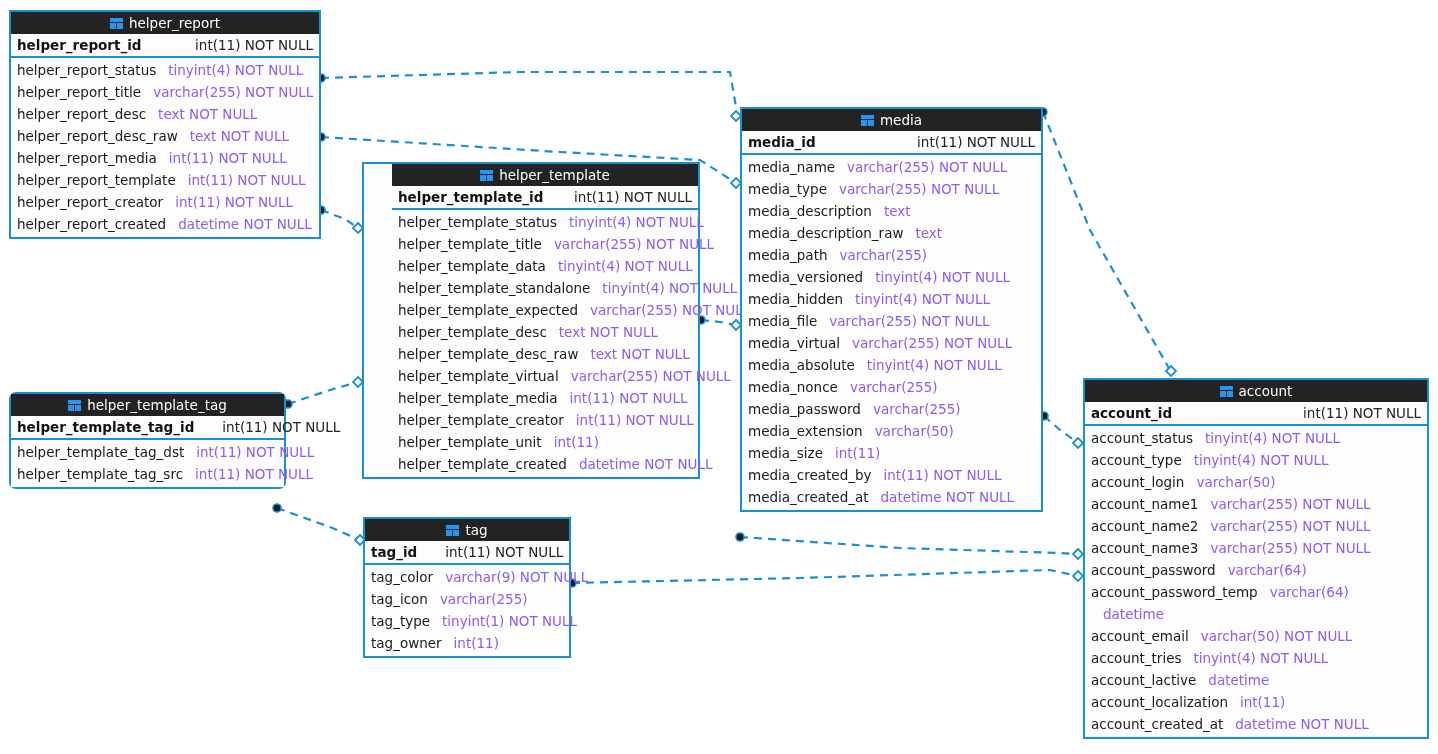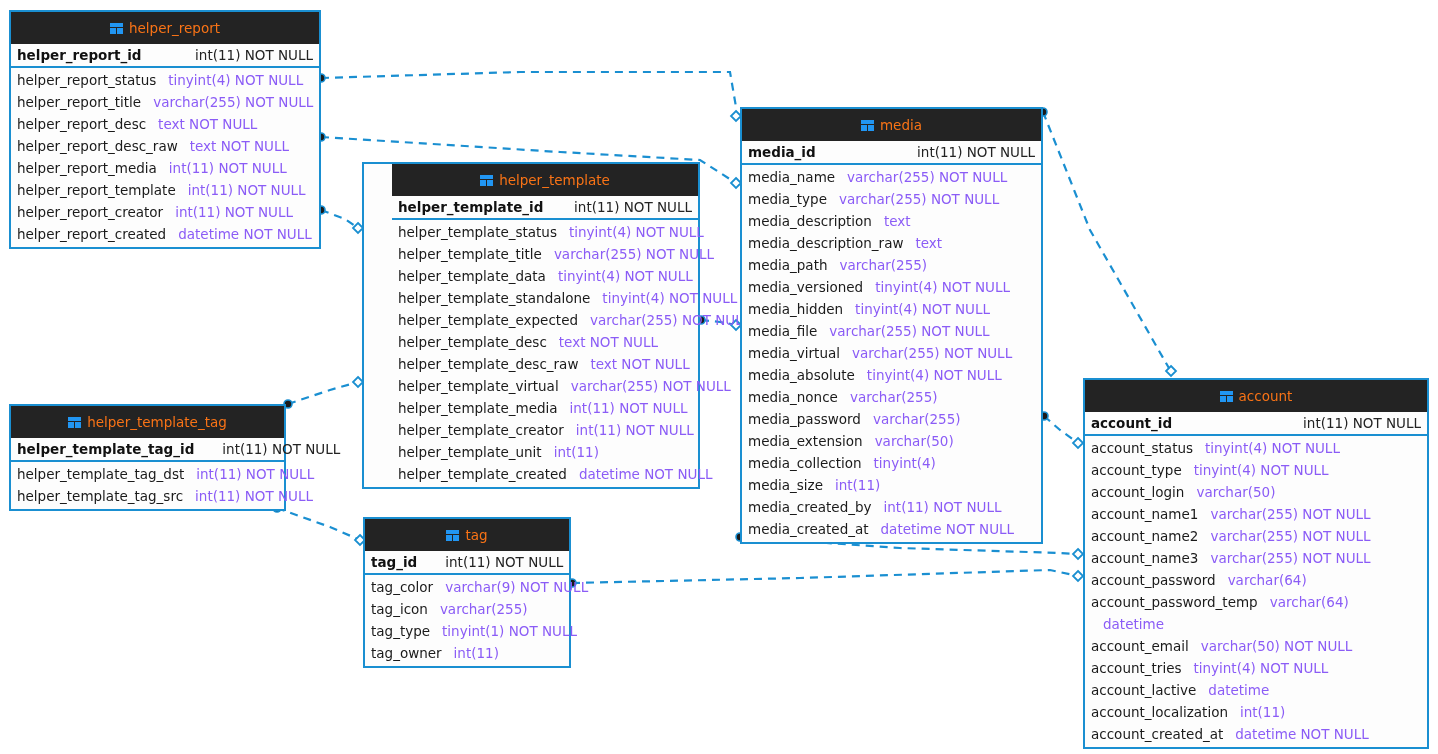--- a/index.html
+++ b/index.html
@@ -14,22 +14,22 @@
 
   .entity{
     position:absolute;z-index:2;
     background:#fdfdfd;
     border:2px solid #1a8fd1;
     box-sizing:border-box;
     box-shadow:0 0 0 0 rgba(0,0,0,0);
   }
   .entity-header{
     background:#232323;
-    color:#f97316;
-    height:32px;
+    color:#ffffff;
+    height:22px;
     line-height:23px;
     text-align:center;
     font-size:13.5px;
     white-space:nowrap;
     position:relative;
     display:flex;align-items:center;justify-content:center;gap:6px;
   }
   .tbl-icon{display:inline-block;width:13px;height:11px;position:relative;flex:0 0 auto;}
   .tbl-icon i{position:absolute;display:block;background:#2196f3;}
   .tbl-icon i.r1{left:0;top:0;width:13px;height:4px;}
@@ -284,24 +284,20 @@
         </div>
         <div class="row">
           <span class="col-name">media_password</span>
           <span class="col-type">varchar(255)</span>
         </div>
         <div class="row">
           <span class="col-name">media_extension</span>
           <span class="col-type">varchar(50)</span>
         </div>
         <div class="row">
-          <span class="col-name">media_collection</span>
-          <span class="col-type">tinyint(4)</span>
-        </div>
-        <div class="row">
           <span class="col-name">media_size</span>
           <span class="col-type">int(11)</span>
         </div>
         <div class="row">
           <span class="col-name">media_created_by</span>
           <span class="col-type">int(11) NOT NULL</span>
         </div>
         <div class="row">
           <span class="col-name">media_created_at</span>
           <span class="col-type">datetime NOT NULL</span>
@@ -372,21 +368,21 @@
         <div class="row">
           <span class="col-name">account_localization</span>
           <span class="col-type">int(11)</span>
         </div>
         <div class="row">
           <span class="col-name">account_created_at</span>
           <span class="col-type">datetime NOT NULL</span>
         </div>
       </div>
     </div>
-    <div class="entity" style="left: 9px; top: 404px; width: 277px;">
+    <div class="entity" style="left: 9px; top: 392px; width: 277px; border-radius: 7px;">
       <div class="entity-header">
         <span class="tbl-icon">
           <i class="r1"></i>
           <i class="r2a"></i>
           <i class="r2b"></i>
         </span>
         <span>helper_template_tag</span>
       </div>
       <div class="entity-pk">
         <span class="col-name">helper_template_tag_id</span>

